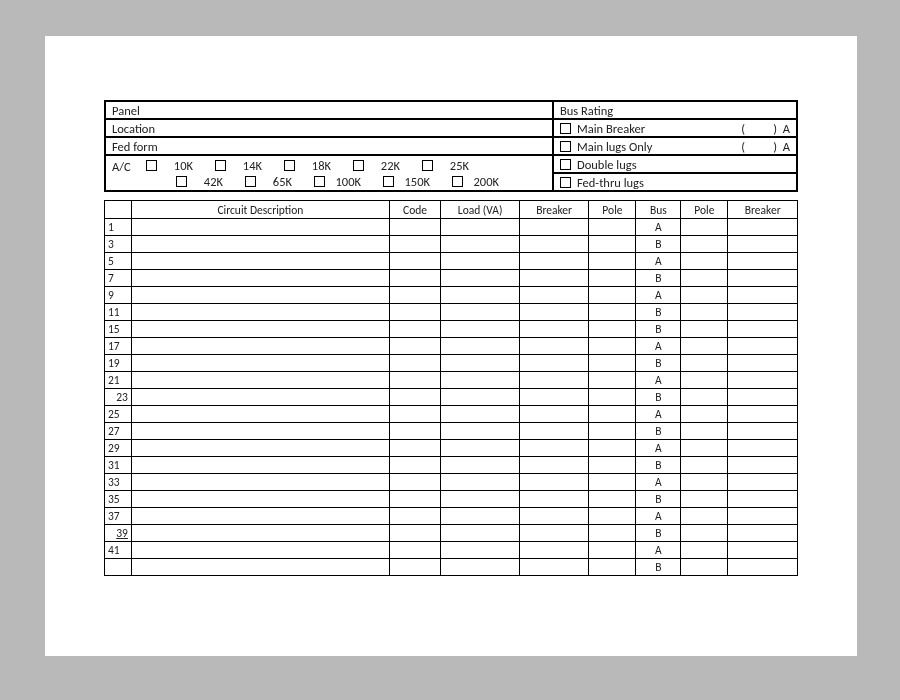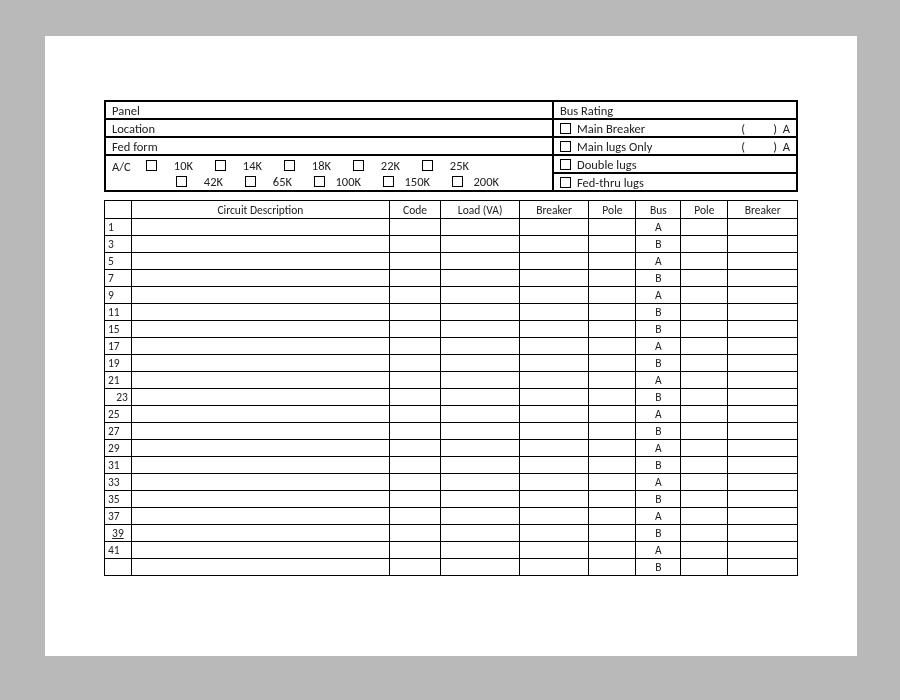--- a/index.html
+++ b/index.html
@@ -406,21 +406,21 @@
           <td></td>
           <td></td>
           <td></td>
           <td></td>
           <td></td>
           <td>A</td>
           <td></td>
           <td></td>
         </tr>
         <tr>
-          <td style="text-align: center; text-decoration: underline;">39</td>
+          <td style="text-align: right; text-decoration: underline;">39</td>
           <td></td>
           <td></td>
           <td></td>
           <td></td>
           <td></td>
           <td>B</td>
           <td></td>
           <td></td>
         </tr>
         <tr>

